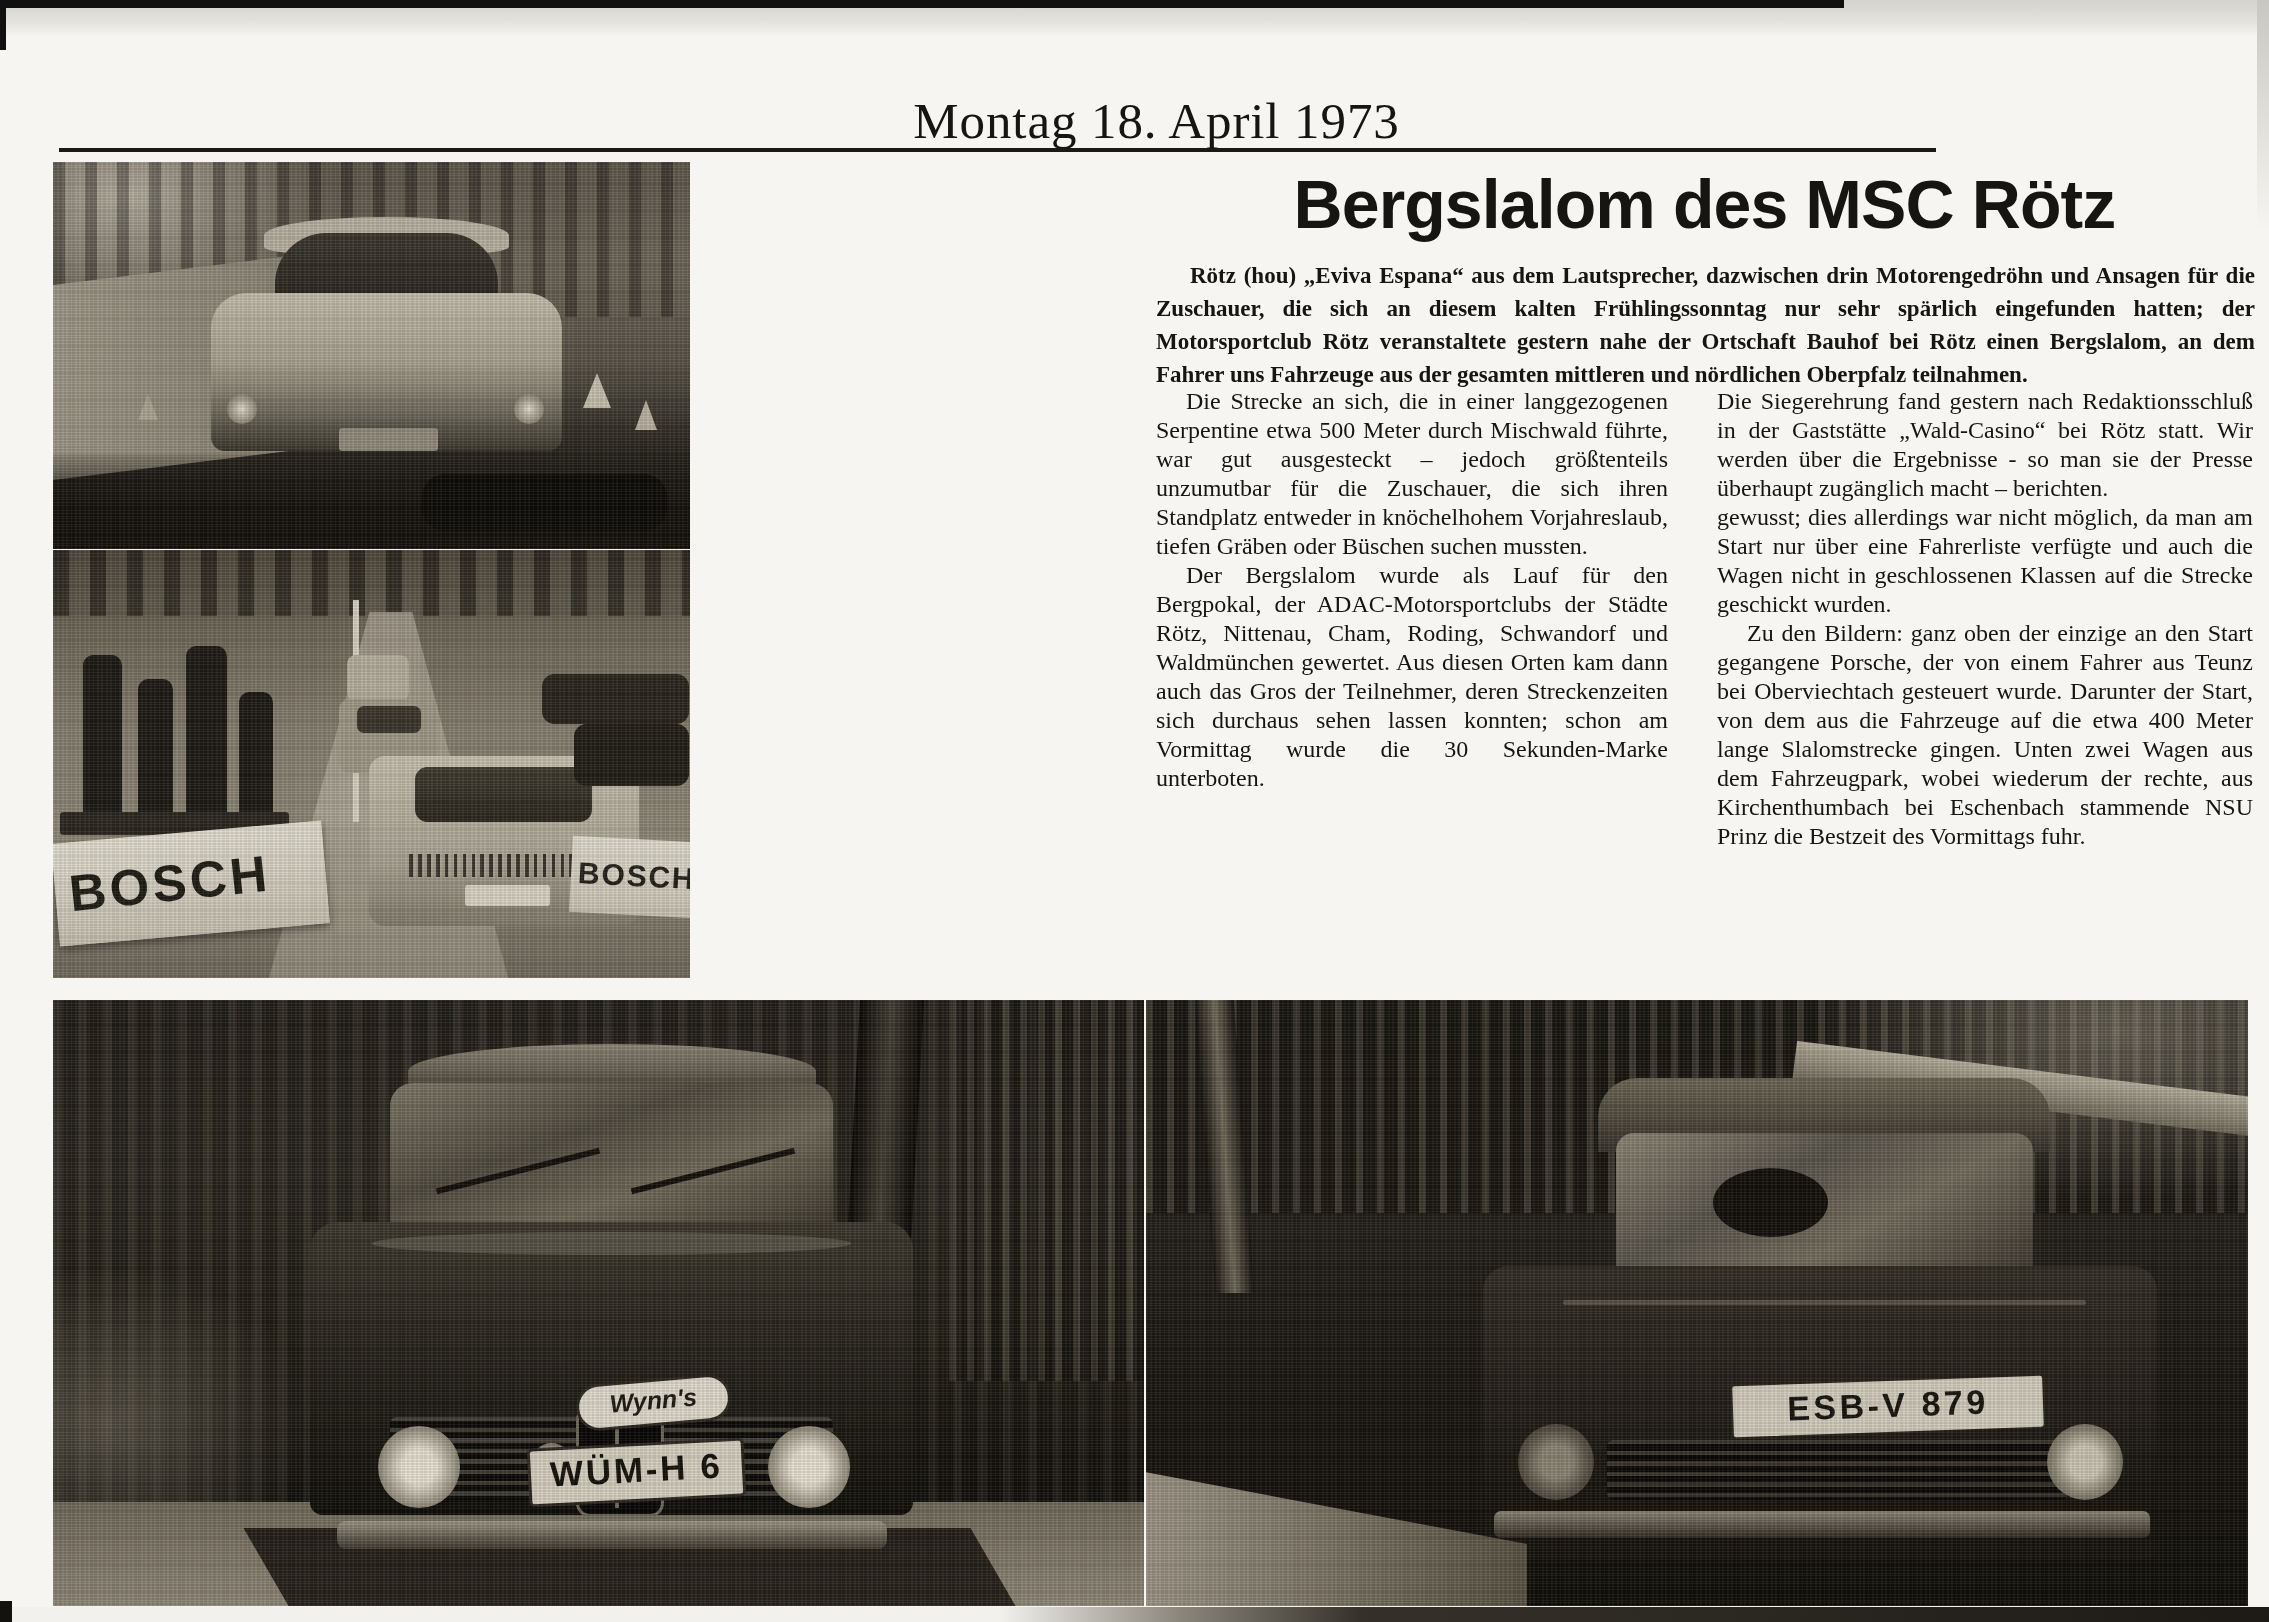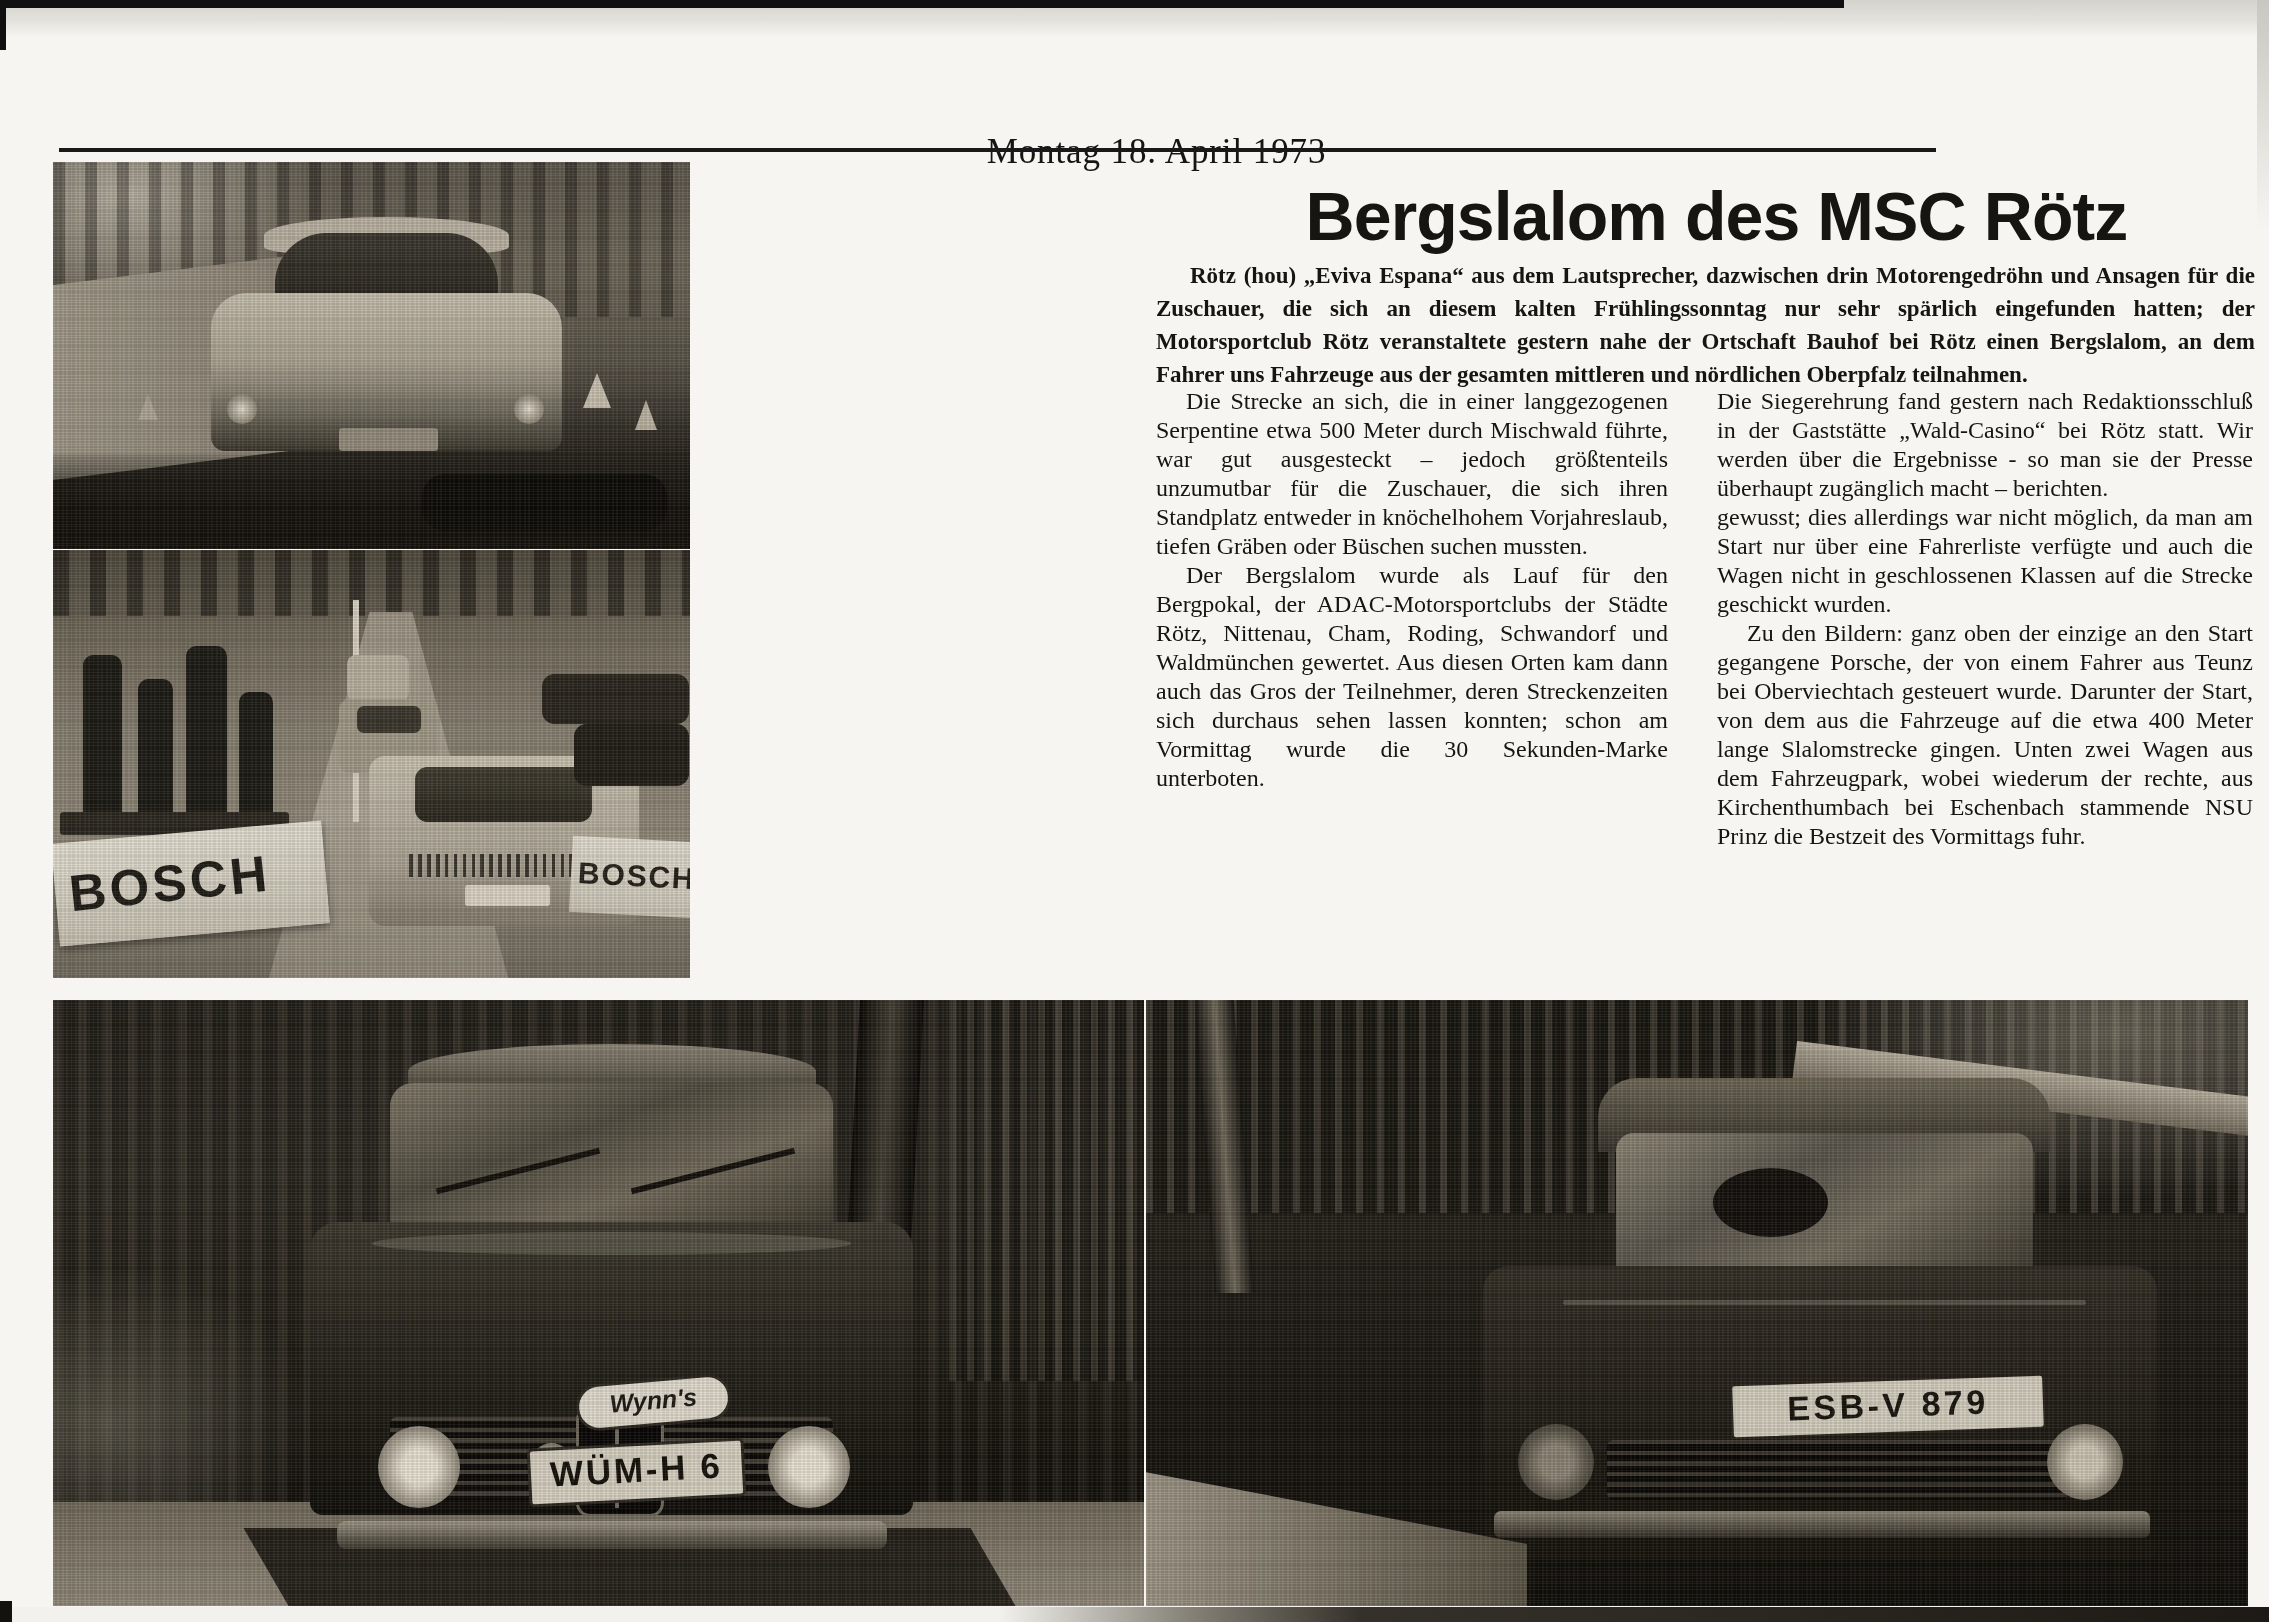--- a/index.html
+++ b/index.html
@@ -10,21 +10,21 @@
   
   .scan-top-band{left:0;top:0;width:2270px;height:37px;background:linear-gradient(180deg,#d5d3ce 0%,#e3e1dc 55%,#f6f5f1 100%);}
   .scan-top-bar{left:0;top:0;width:1844px;height:8px;background:#101010;}
   .scan-corner-mark{left:0;top:0;width:6.2px;height:50px;background:#101010;}
   .scan-right-edge{left:2257px;top:0;width:12.4px;height:231px;background:linear-gradient(180deg,#c9c7c2,#f6f5f1);}
   .scan-bottom-band{left:0;top:1607px;width:2270px;height:16px;
       background:linear-gradient(90deg,#f2f1ed 0%,#f2f1ed 44%,#8a867c 52%,#35312a 60%,#1d1a15 100%);}
   .scan-bottom-blob{left:0;top:1601px;width:12.4px;height:21px;background:#14120e;}
 
   
-  .date-line{left:802px;top:92px;width:709px;text-align:center;font-size:35px;letter-spacing:0.9px;margin-top:40px;}
+  .date-line{left:802px;top:92px;width:709px;text-align:center;font-size:51px;letter-spacing:0.9px;}
   .rule{left:59px;top:148px;width:1877px;height:3.5px;background:#191919;}
 
   
   .headline{left:1153px;top:165px;width:1103px;text-align:center;
             font-family:"Liberation Sans",sans-serif;font-weight:bold;font-size:68px;letter-spacing:-0.9px;}
   .lead{left:1156px;top:259px;width:1099px;font-weight:bold;font-size:23px;line-height:33px;
         text-align:justify;text-indent:34px;}
   .col{font-size:24px;line-height:29px;text-align:justify;}
   .col p{margin:0;}
   .col p.ind{text-indent:30px;}
@@ -216,21 +216,21 @@
     <div class="ps-crowd2"></div>
     <div class="ps-banner-left">
       <span class="btxt">BOSCH</span>
     </div>
     <div class="ps-banner-right">
       <span class="btxt">BOSCH</span>
     </div>
     <div class="halftone"></div>
   </div>
 
-  <h1 class="abs headline" style="margin:12px;">Bergslalom des MSC Rötz</h1>
+  <h1 class="abs headline" style="margin:0;">Bergslalom des MSC Rötz</h1>
   <p class="abs lead" style="margin:0;">Rötz (hou) „Eviva Espana“ aus dem Lautsprecher, dazwischen drin Motorengedröhn und Ansagen für die Zuschauer, die sich an diesem kalten Frühlingssonntag nur sehr spärlich eingefunden hatten; der Motorsportclub Rötz veranstaltete gestern nahe der Ortschaft Bauhof bei Rötz einen Bergslalom, an dem Fahrer uns Fahrzeuge aus der gesamten mittleren und nördlichen Oberpfalz teilnahmen.</p>
   <div class="abs col col-left">
     <p class="ind">Die Strecke an sich, die in einer langgezogenen Serpentine etwa 500 Meter durch Mischwald führte, war gut ausgesteckt – jedoch größtenteils unzumutbar für die Zuschauer, die sich ihren Standplatz entweder in knöchelhohem Vorjahreslaub, tiefen Gräben oder Büschen suchen mussten.</p>
     <p class="ind">Der Bergslalom wurde als Lauf für den Bergpokal, der ADAC-Motorsportclubs der Städte Rötz, Nittenau, Cham, Roding, Schwandorf und Waldmünchen gewertet. Aus diesen Orten kam dann auch das Gros der Teilnehmer, deren Streckenzeiten sich durchaus sehen lassen konnten; schon am Vormittag wurde die 30 Sekunden-Marke unterboten.</p>
   </div>
   <div class="abs col col-right">
     <p>Die Siegerehrung fand gestern nach Redaktionsschluß in der Gaststätte „Wald-Casino“ bei Rötz statt. Wir werden über die Ergebnisse - so man sie der Presse überhaupt zugänglich macht – berichten.</p>
     <p>gewusst; dies allerdings war nicht möglich, da man am Start nur über eine Fahrerliste verfügte und auch die Wagen nicht in geschlossenen Klassen auf die Strecke geschickt wurden.</p>
     <p class="ind">Zu den Bildern: ganz oben der einzige an den Start gegangene Porsche, der von einem Fahrer aus Teunz bei Oberviechtach gesteuert wurde. Darunter der Start, von dem aus die Fahrzeuge auf die etwa 400 Meter lange Slalomstrecke gingen. Unten zwei Wagen aus dem Fahrzeugpark, wobei wiederum der rechte, aus Kirchenthumbach bei Eschenbach stammende NSU Prinz die Bestzeit des Vormittags fuhr.</p>
   </div>

